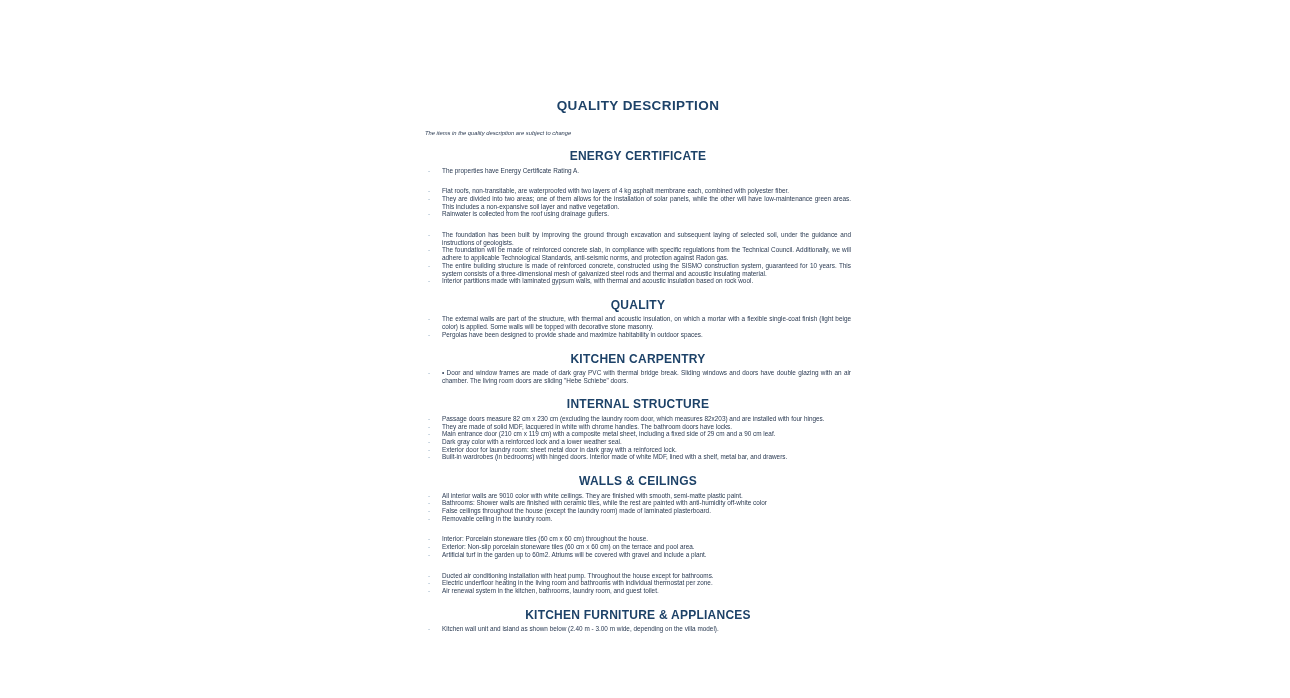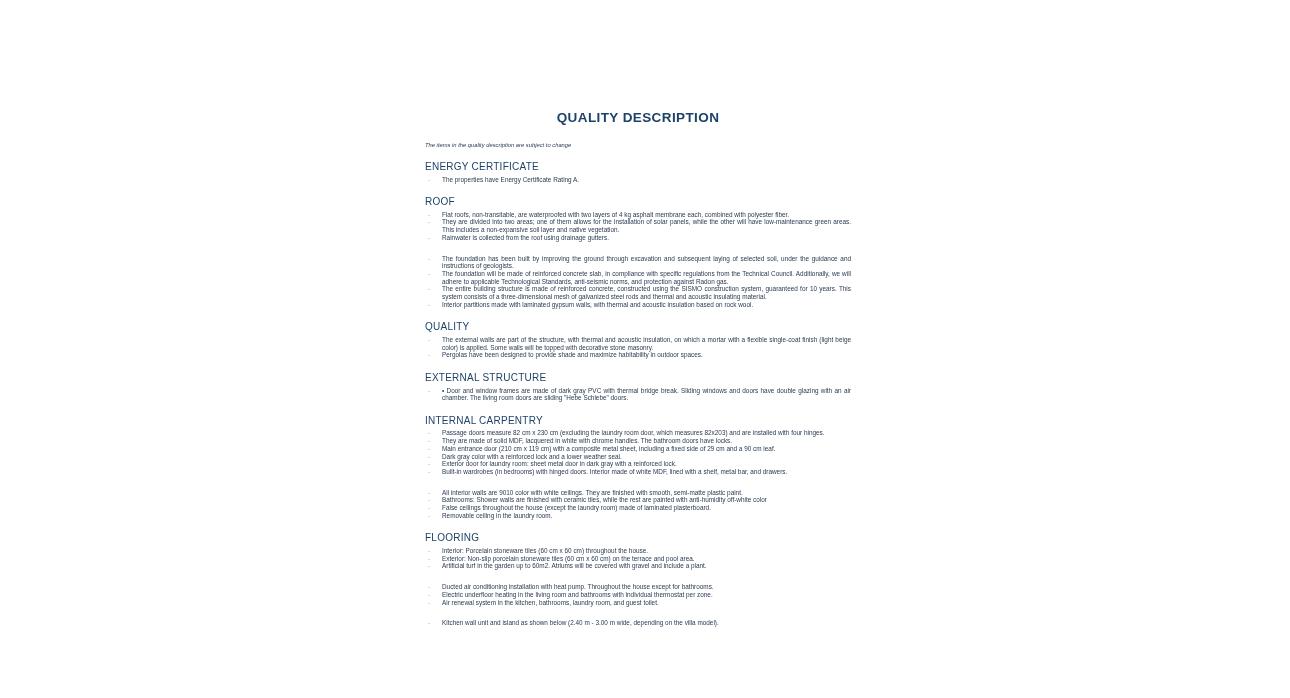--- a/index.html
+++ b/index.html
@@ -15,42 +15,43 @@
     background: #ffffff;
     overflow: hidden;
   }
   .doc {
     position: absolute;
     left: 425px;
     top: 94px;
     width: 426px;
   }
   .doc-title {
-    margin: 16px;
+    margin: 4px;
     text-align: center;
     font-size: 13.5px;
     font-weight: bold;
     letter-spacing: 0.4px;
     color: var(--title-color, #1d4268);
   }
   .disclaimer {
     margin: 17px 0 0 0;
     font-size: 5.8px;
     font-style: italic;
     color: var(--body-color, #2a3a52);
   }
   section.qsection {
     margin-top: 13px;
   }
   .section-heading {
     margin: 0 0 3.5px 0;
-    font-size: 10px;
-    font-weight: normal;
+    font-size: 12px;
+    font-weight: bold;
     letter-spacing: 0.25px;
     color: var(--heading-color, #1d4268);
+    text-align: center;
   }
   ul.bullets {
     margin: 0;
     padding: 0;
     list-style: none;
   }
   ul.bullets li {
     position: relative;
     padding-left: 17px;
     font-size: 6.4px;
@@ -74,21 +75,20 @@
     <h1 class="doc-title">QUALITY DESCRIPTION</h1>
     <p class="disclaimer">The items in the quality description are subject to change</p>
     <div id="sections">
         <section class="qsection">
           <h2 class="section-heading">ENERGY CERTIFICATE</h2>
           <ul class="bullets">
             <li><span class="marker">-</span><span class="btext">The properties have Energy Certificate Rating A.</span></li>
           </ul>
         </section>
         <section class="qsection">
-          <h2 class="section-heading">ROOF</h2>
           <ul class="bullets">
             <li><span class="marker">-</span><span class="btext">Flat roofs, non-transitable, are waterproofed with two layers of 4 kg asphalt membrane each, combined with polyester fiber.</span></li>
             <li><span class="marker">-</span><span class="btext">They are divided into two areas; one of them allows for the installation of solar panels, while the other will have low-maintenance green areas. This includes a non-expansive soil layer and native vegetation.</span></li>
             <li><span class="marker">-</span><span class="btext">Rainwater is collected from the roof using drainage gutters.</span></li>
           </ul>
         </section>
         <section class="qsection">
           <ul class="bullets">
             <li><span class="marker">-</span><span class="btext">The foundation has been built by improving the ground through excavation and subsequent laying of selected soil, under the  guidance and instructions of geologists.</span></li>
             <li><span class="marker">-</span><span class="btext">The foundation will be made of reinforced concrete slab, in compliance with specific regulations from the Technical Council.  Additionally, we will adhere to applicable Technological Standards, anti-seismic norms, and protection against Radon gas.</span></li>
@@ -97,59 +97,60 @@
           </ul>
         </section>
         <section class="qsection">
           <h2 class="section-heading">QUALITY</h2>
           <ul class="bullets">
             <li><span class="marker">-</span><span class="btext">The external walls are part of the structure, with thermal and acoustic insulation, on which a mortar with a flexible single-coat finish (light beige color) is applied. Some walls will be topped with decorative stone masonry.</span></li>
             <li><span class="marker">-</span><span class="btext">Pergolas have been designed to provide shade and maximize habitability in outdoor spaces.</span></li>
           </ul>
         </section>
         <section class="qsection">
-          <h2 class="section-heading">EXTERNAL STRUCTURE</h2>
+          <h2 class="section-heading">KITCHEN CARPENTRY</h2>
           <ul class="bullets">
             <li><span class="marker">-</span><span class="btext">• Door and window frames are made of dark gray PVC with thermal bridge break. Sliding windows and doors have double glazing  with an air chamber. The living room doors are sliding "Hebe Schiebe" doors.</span></li>
           </ul>
         </section>
         <section class="qsection">
-          <h2 class="section-heading">INTERNAL CARPENTRY</h2>
+          <h2 class="section-heading">INTERNAL STRUCTURE</h2>
           <ul class="bullets">
             <li><span class="marker">-</span><span class="btext">Passage doors measure 82 cm x 230 cm (excluding the laundry room door, which measures 82x203) and are installed with four hinges.</span></li>
             <li><span class="marker">-</span><span class="btext">They are made of solid MDF, lacquered in white with chrome handles. The bathroom doors have locks.</span></li>
             <li><span class="marker">-</span><span class="btext">Main entrance door (210 cm x 119 cm) with a composite metal sheet, including a fixed side of 29 cm and a 90 cm leaf.</span></li>
             <li><span class="marker">-</span><span class="btext">Dark gray color with a reinforced lock and a lower weather seal.</span></li>
             <li><span class="marker">-</span><span class="btext">Exterior door for laundry room: sheet metal door in dark gray with a reinforced lock.</span></li>
             <li><span class="marker">-</span><span class="btext">Built-in wardrobes (in bedrooms) with hinged doors. Interior made of white MDF, lined with a shelf, metal bar, and drawers.</span></li>
           </ul>
         </section>
         <section class="qsection">
+          <h2 class="section-heading">WALLS &amp; CEILINGS</h2>
           <ul class="bullets">
             <li><span class="marker">-</span><span class="btext">All interior walls are 9010 color with white ceilings. They are finished with smooth, semi-matte plastic paint.</span></li>
             <li><span class="marker">-</span><span class="btext">Bathrooms: Shower walls are finished with ceramic tiles, while the rest are painted with anti-humidity off-white color</span></li>
             <li><span class="marker">-</span><span class="btext">False ceilings throughout the house (except the laundry room) made of laminated plasterboard.</span></li>
             <li><span class="marker">-</span><span class="btext">Removable ceiling in the laundry room.</span></li>
           </ul>
         </section>
         <section class="qsection">
-          <h2 class="section-heading">FLOORING</h2>
           <ul class="bullets">
             <li><span class="marker">-</span><span class="btext">Interior: Porcelain stoneware tiles (60 cm x 60 cm) throughout the house.</span></li>
             <li><span class="marker">-</span><span class="btext">Exterior: Non-slip porcelain stoneware tiles (60 cm x 60 cm) on the terrace and pool area.</span></li>
             <li><span class="marker">-</span><span class="btext">Artificial turf in the garden up to 60m2. Atriums will be covered with gravel and include a plant.</span></li>
           </ul>
         </section>
         <section class="qsection">
           <ul class="bullets">
             <li><span class="marker">-</span><span class="btext">Ducted air conditioning installation with heat pump. Throughout the house except for bathrooms.</span></li>
             <li><span class="marker">-</span><span class="btext">Electric underfloor heating in the living room and bathrooms with individual thermostat per zone.</span></li>
             <li><span class="marker">-</span><span class="btext">Air renewal system in the kitchen, bathrooms, laundry room, and guest toilet.</span></li>
           </ul>
         </section>
         <section class="qsection">
+          <h2 class="section-heading">KITCHEN FURNITURE &amp; APPLIANCES</h2>
           <ul class="bullets">
             <li><span class="marker">-</span><span class="btext">Kitchen wall unit and island as shown below (2.40 m - 3.00 m wide, depending on the villa model).</span></li>
           </ul>
         </section>
       </div>
   </main>
 </div>
 
 </body></html>

